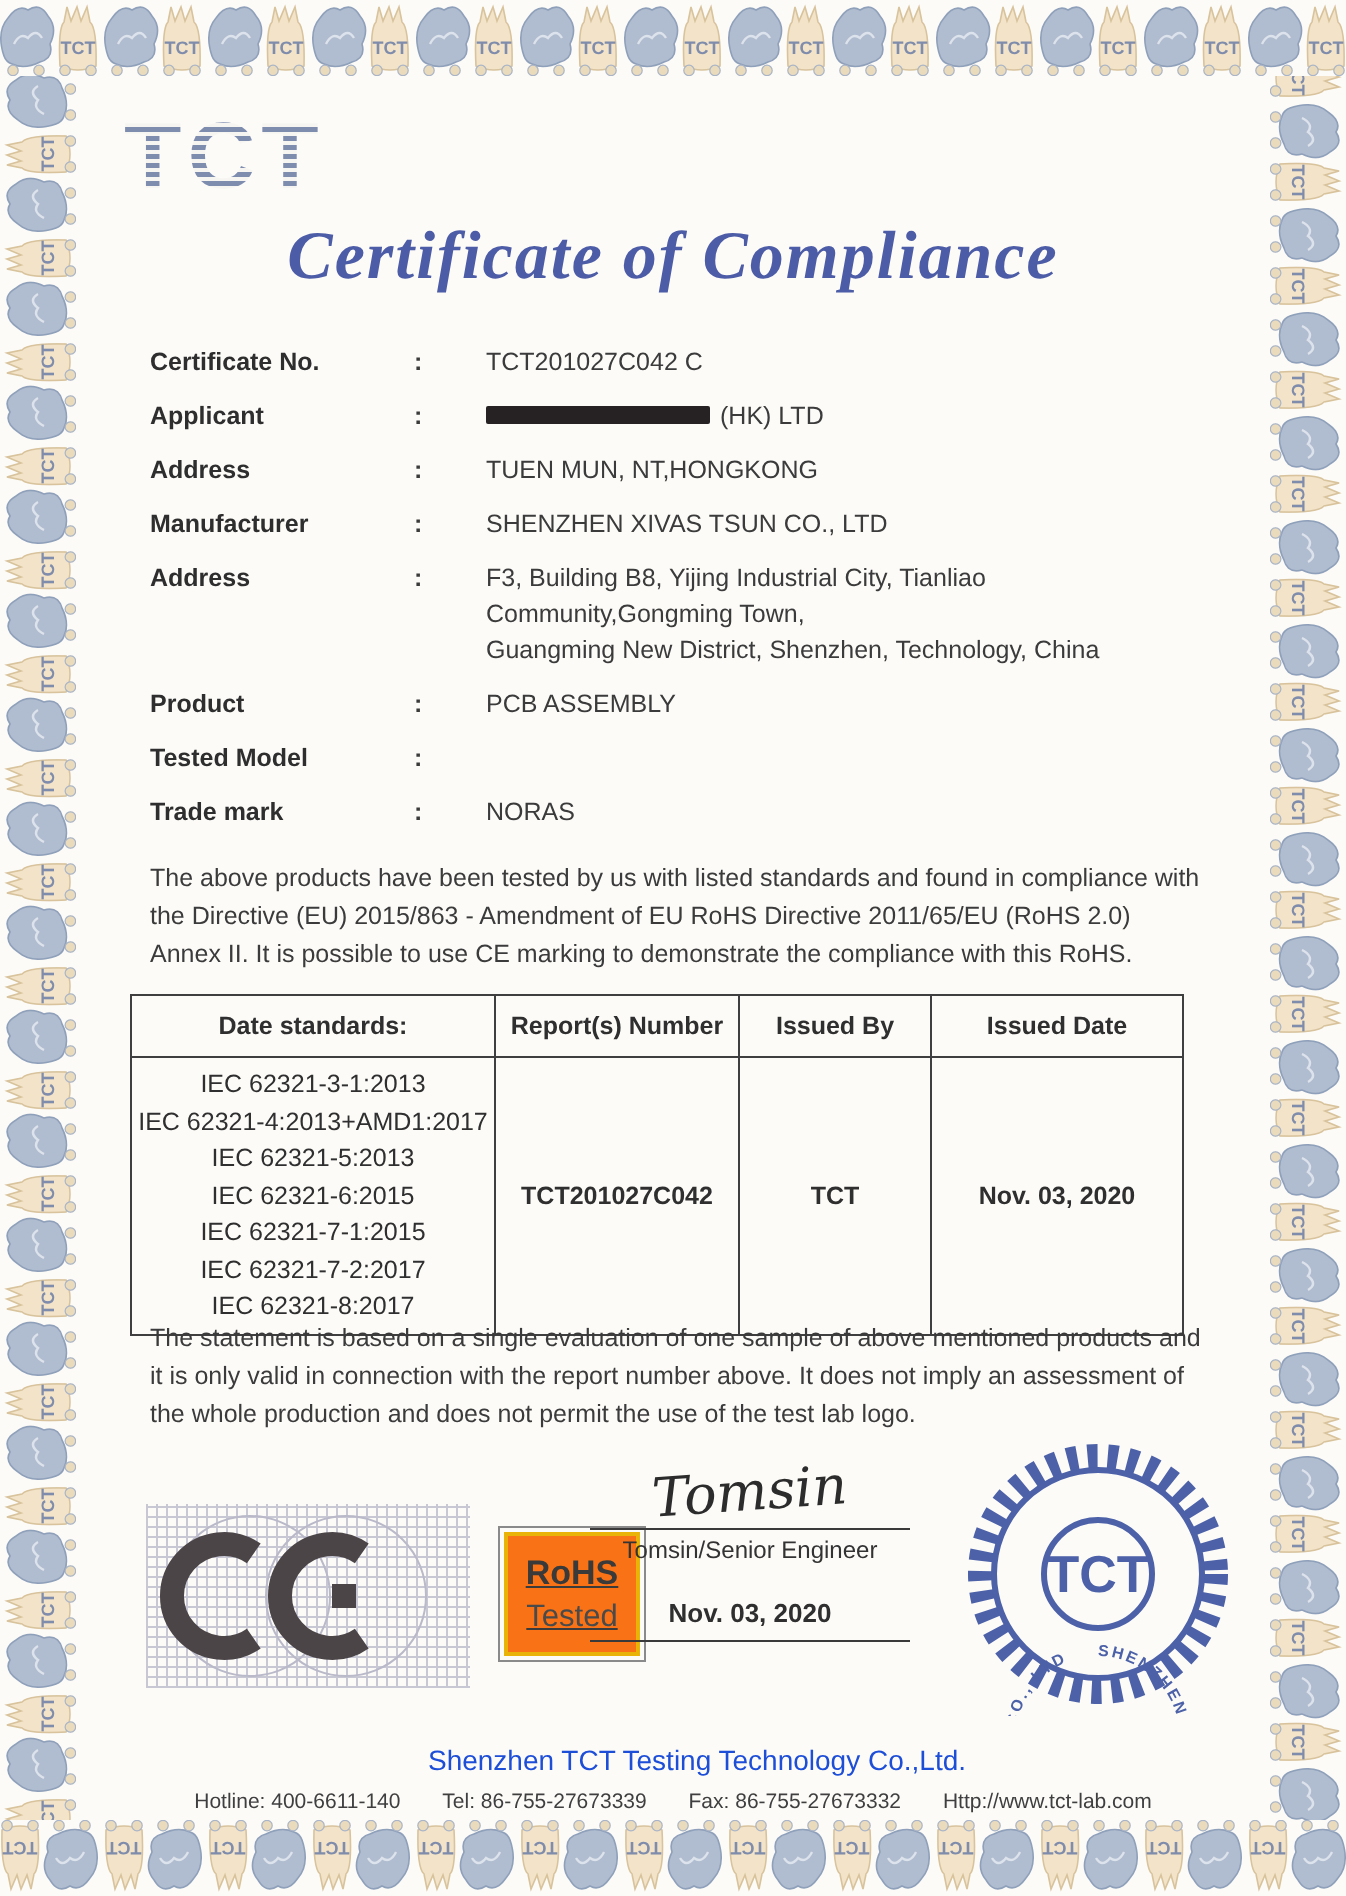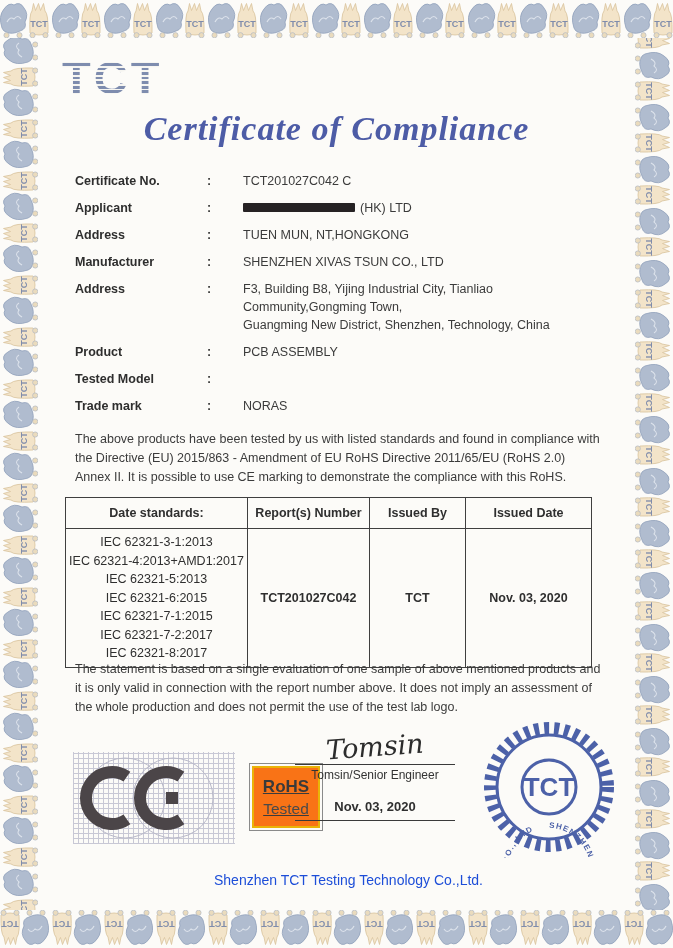--- a/index.html
+++ b/index.html
@@ -235,14 +235,20 @@
     <defs>
       <path id="sealTextPath" d="M71 112 A41 41 0 1 1 70.9 112"></path>
     </defs>
     <text font-size="8" letter-spacing="1.2" fill="#4c61a8" font-weight="bold" font-family="Liberation Sans, sans-serif">
       <textPath href="#sealTextPath">SHENZHEN TCT TESTING TECHNOLOGY CO., LTD</textPath>
     </text>
     <text x="71" y="80" text-anchor="middle" font-size="26" font-weight="bold" fill="#4c61a8" font-family="Liberation Sans, sans-serif">TCT</text>
   </svg>
 
   <div class="footer-company">Shenzhen TCT Testing Technology Co.,Ltd.</div>
+  <div class="footer-contacts">
+    <span>Hotline: 400-6611-140</span>
+    <span>Tel: 86-755-27673339</span>
+    <span>Fax: 86-755-27673332</span>
+    <span>Http://www.tct-lab.com</span>
+  </div>
 
 </div>
 
 </body></html>

